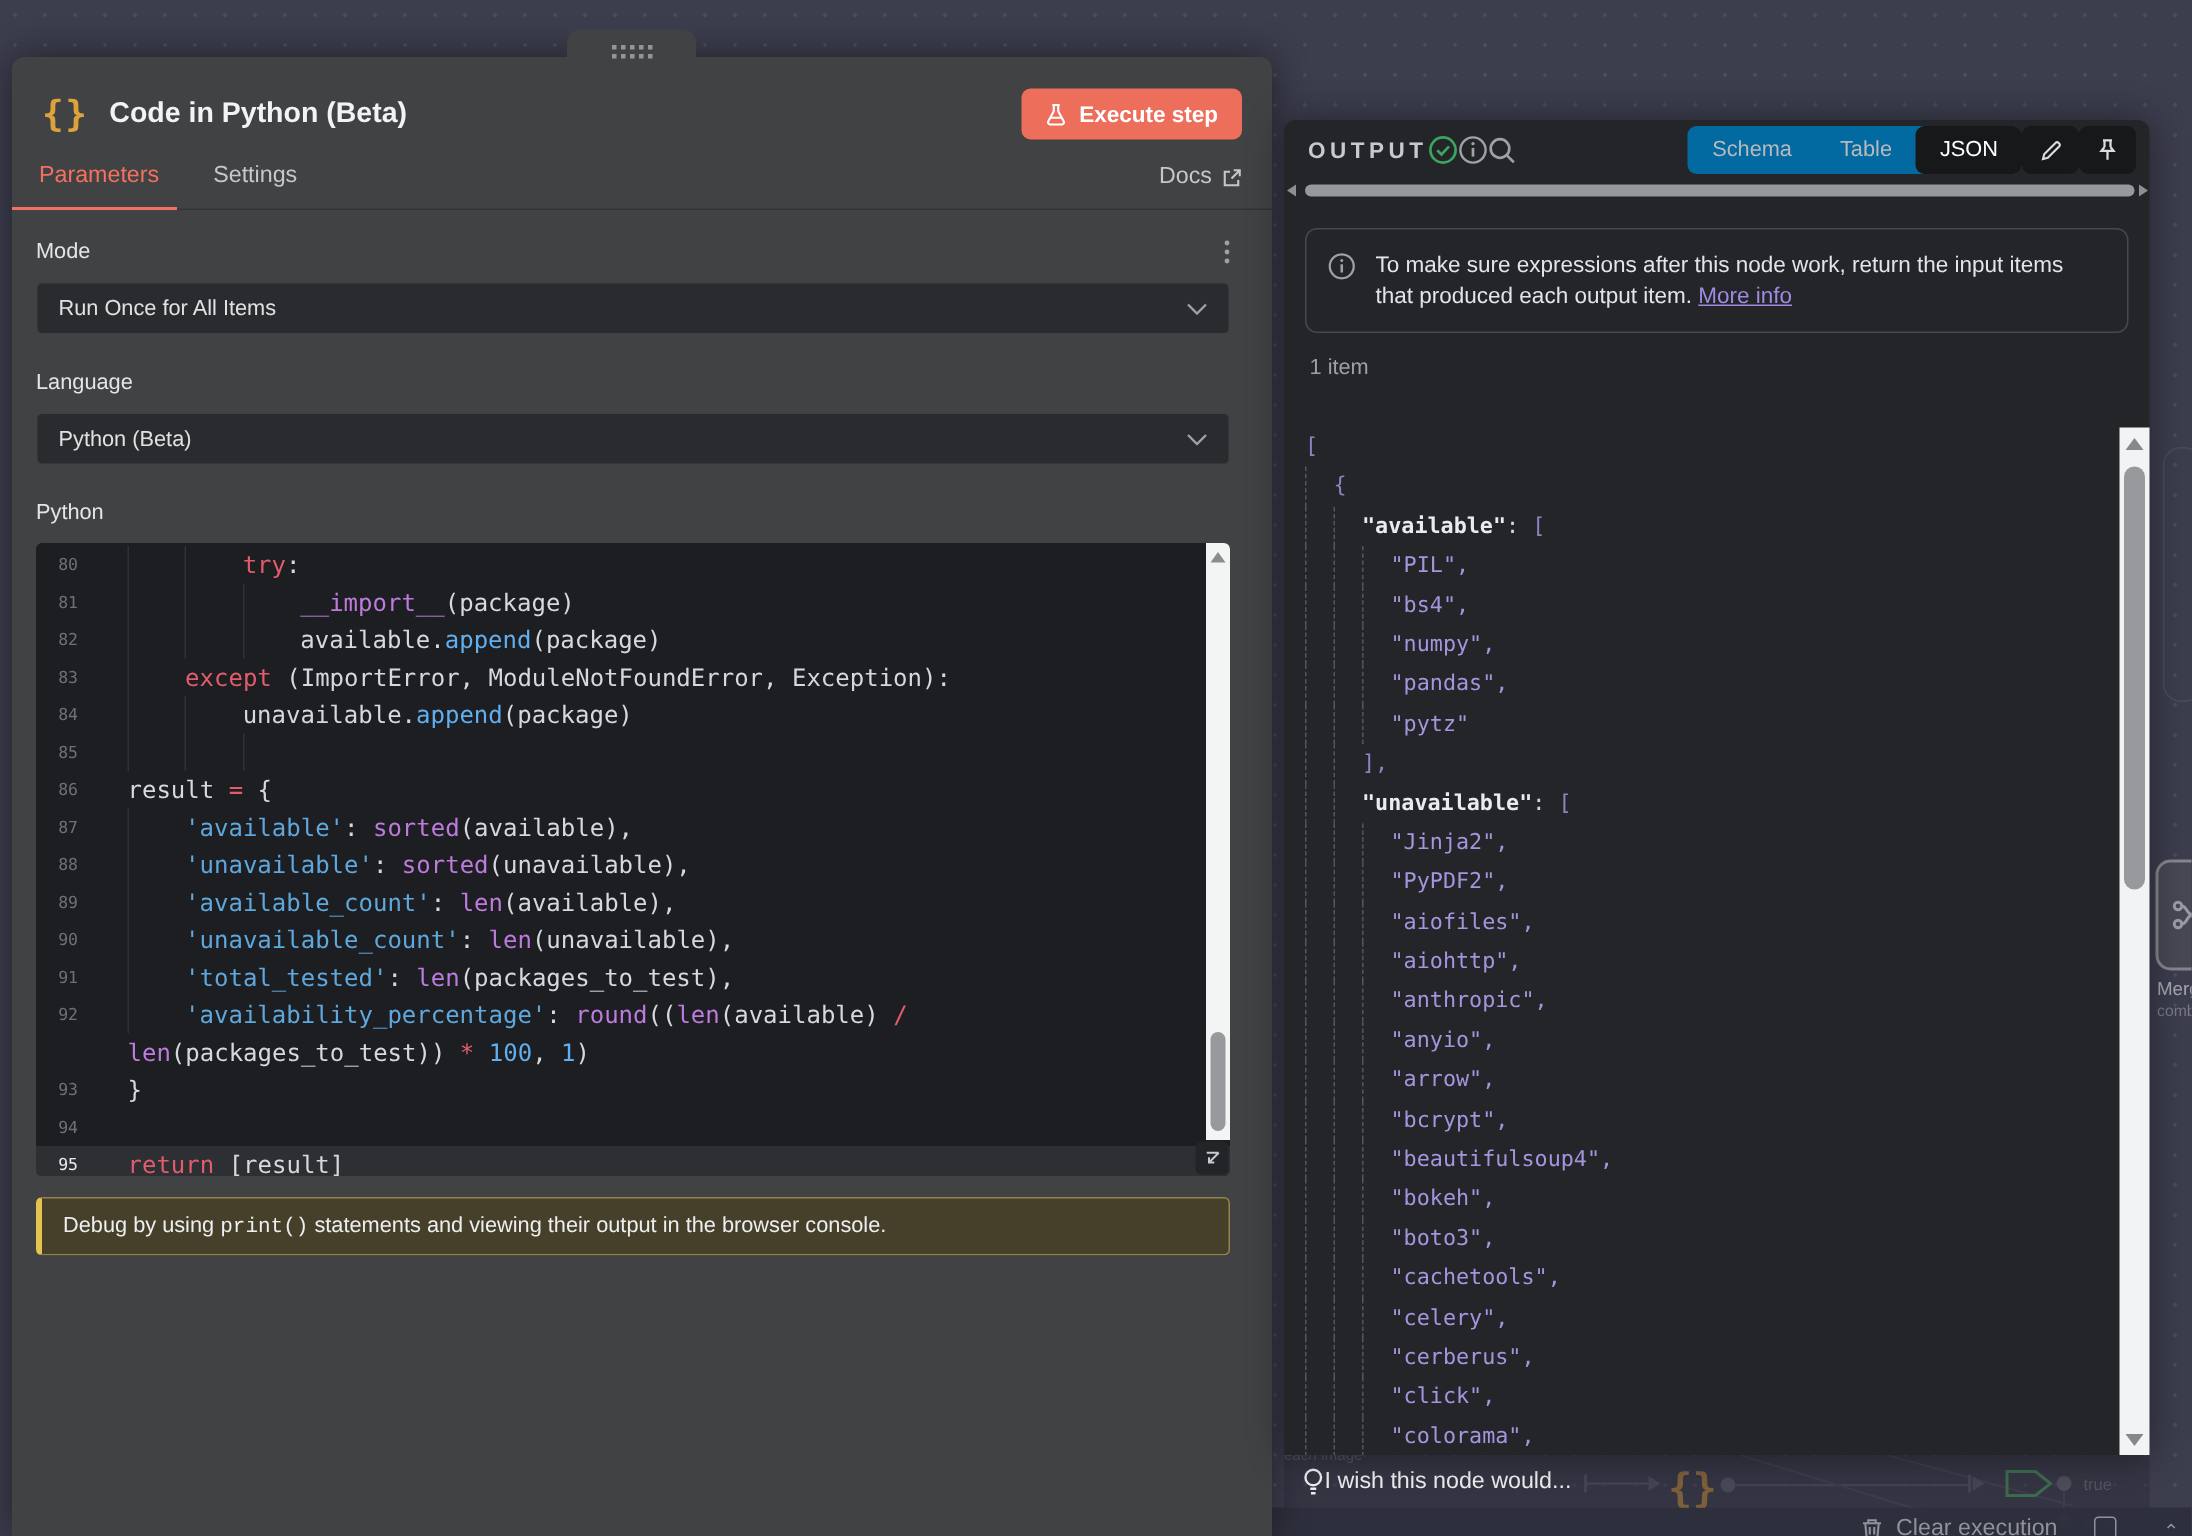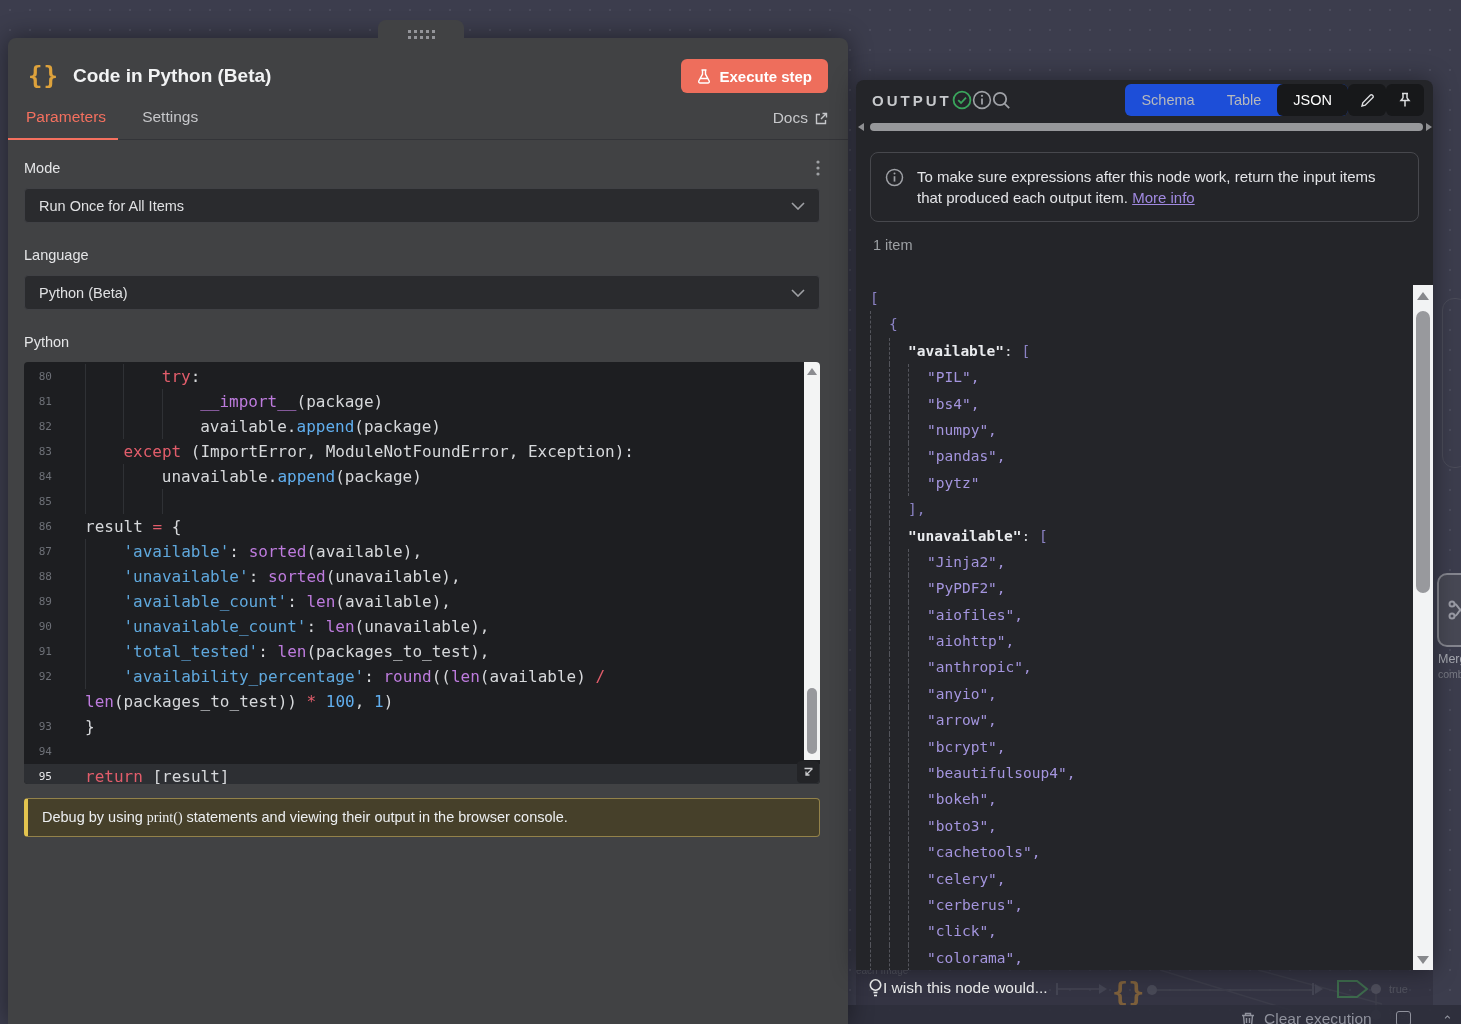--- a/index.html
+++ b/index.html
@@ -50,28 +50,28 @@
 .tk-n{color:#61afef}.tk-o{color:#e25d6b}.tk-p{color:#d6d8db}
 .ed-sb{position:absolute;top:0;right:0;width:16px;height:398px;background:#f3f4f4}
 .ed-sb .tri-up{position:absolute;top:6px;left:3px;width:0;height:0;border-left:5px solid transparent;border-right:5px solid transparent;border-bottom:7px solid #8b8c90}
 .ed-thumb{position:absolute;left:3px;width:10px;top:326px;height:66px;background:#98999d;border-radius:5px}
 .ed-corner{position:absolute;right:1px;bottom:1px;width:22px;height:22px;background:#232427;border-radius:4px;
   display:flex;align-items:center;justify-content:center;cursor:pointer}
 
 
 .debug-box{margin-top:14px;background:#46402a;border:1px solid #93824a;border-left:4px solid #e3c44f;border-radius:4px;
   padding:10px 14px;font-size:14.5px;color:#eceef0}
-.debug-box code{font-family:Liberation Serif, serif;font-size:14px}
+.debug-box code{font-family:Liberation Mono, monospace;font-size:14px}
 
 
 .output-panel{position:absolute;left:856px;top:80px;width:577px;height:890px;background:#242529;
   border-radius:8px 8px 0 0;z-index:5;box-shadow:0 0 24px rgba(0,0,0,.4)}
 .out-header{height:40px;display:flex;align-items:center;padding:0 9px 0 16px;}
 .out-title{font-size:15px;font-weight:700;letter-spacing:3px;color:#c7c9cc}
-.tab-group{margin-left:auto;background:#1d4ed8;border-radius:6px;display:flex;height:32px;align-items:stretch}
+.tab-group{margin-left:auto;background:#0369a1;border-radius:6px;display:flex;height:32px;align-items:stretch}
 .out-tab{padding:0 16px;line-height:32px;font-size:14.5px;color:#b7b9bc;cursor:pointer}
 .out-tab.active{background:#17181a;color:#fff;font-weight:400;border-radius:6px}
 .icon-btn{width:38px;height:32px;background:#17181a;border-radius:6px;display:flex;align-items:center;justify-content:center;cursor:pointer}
 .hbar-row{position:relative;height:14px}
 .hbar{position:absolute;left:14px;right:10px;top:3px;height:8px;background:#97989b;border-radius:4px}
 .h-arrow-l{position:absolute;left:2px;top:3px;width:0;height:0;border-top:4px solid transparent;border-bottom:4px solid transparent;border-right:6px solid #8e8f92}
 .h-arrow-r{position:absolute;right:1px;top:3px;width:0;height:0;border-top:4px solid transparent;border-bottom:4px solid transparent;border-left:6px solid #8e8f92}
 .out-body{padding:18px 14px 0 14px}
 .notice{border:1px solid #47484d;border-radius:8px;padding:13px 14px;display:flex;gap:13px;align-items:flex-start}
 .notice-text{font-size:15px;line-height:21px;color:#e3e4e7}

